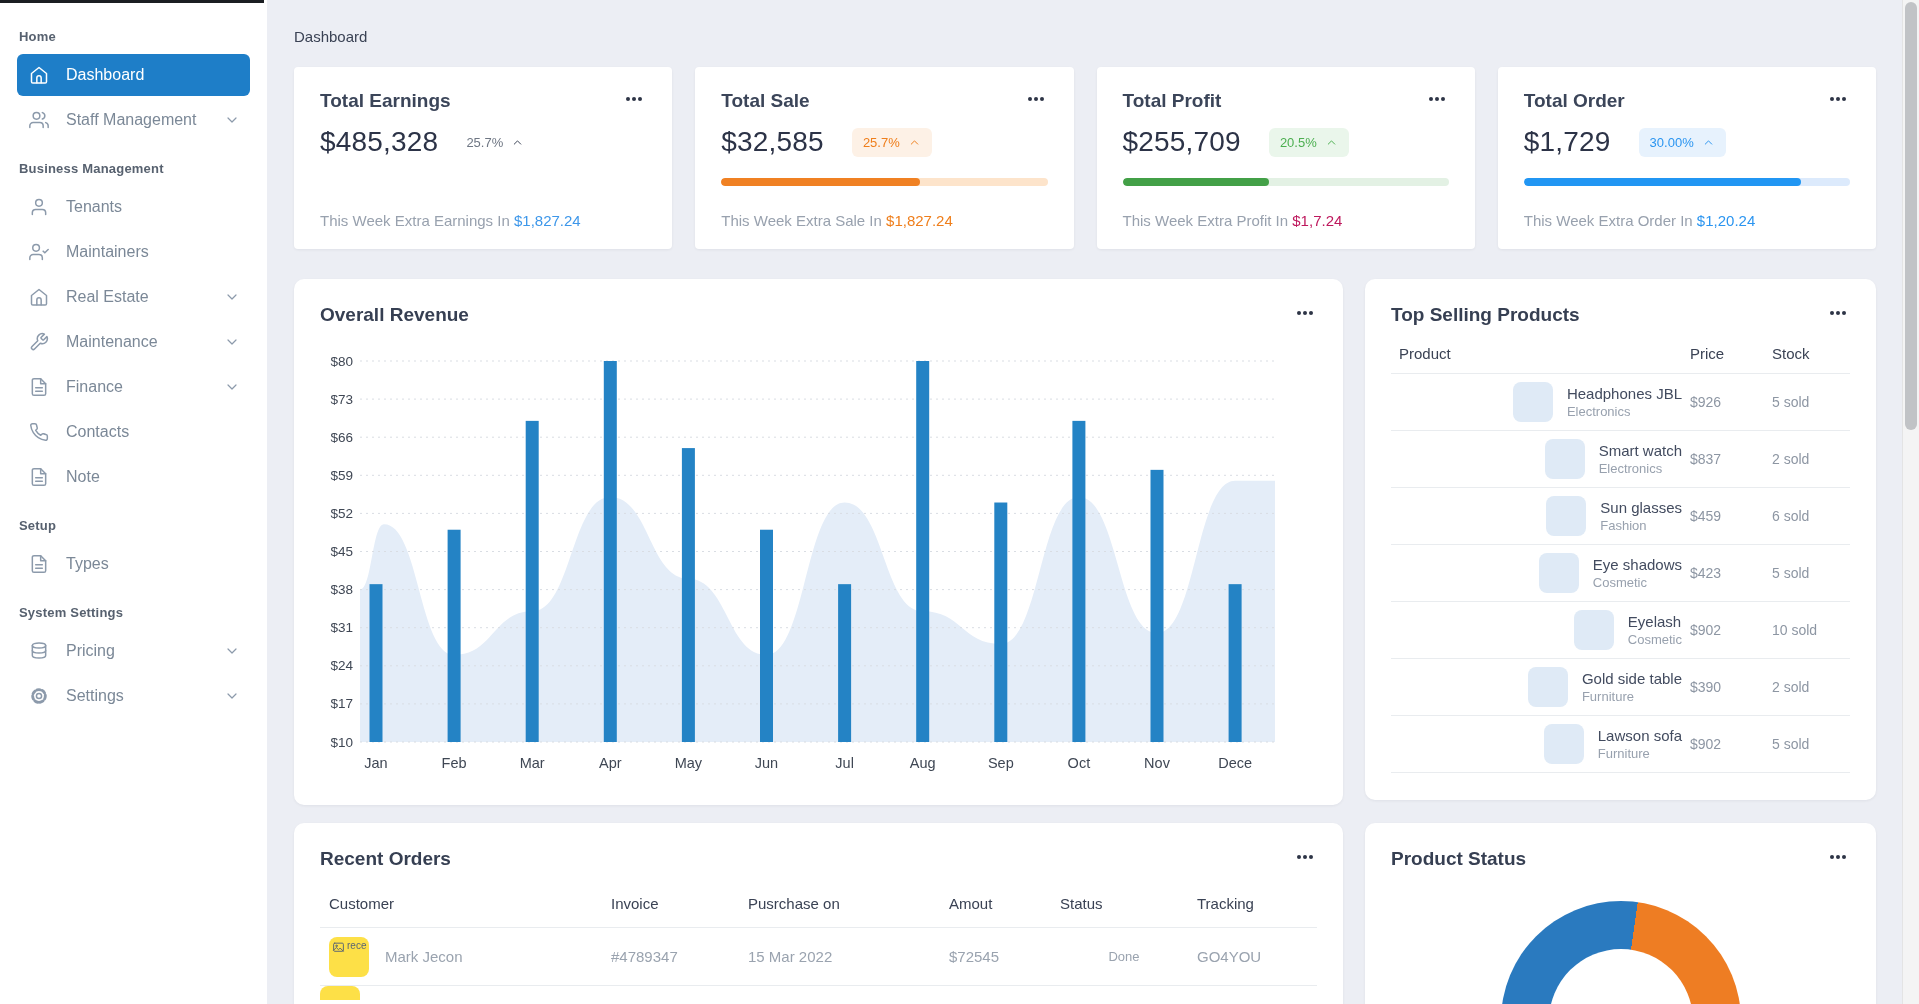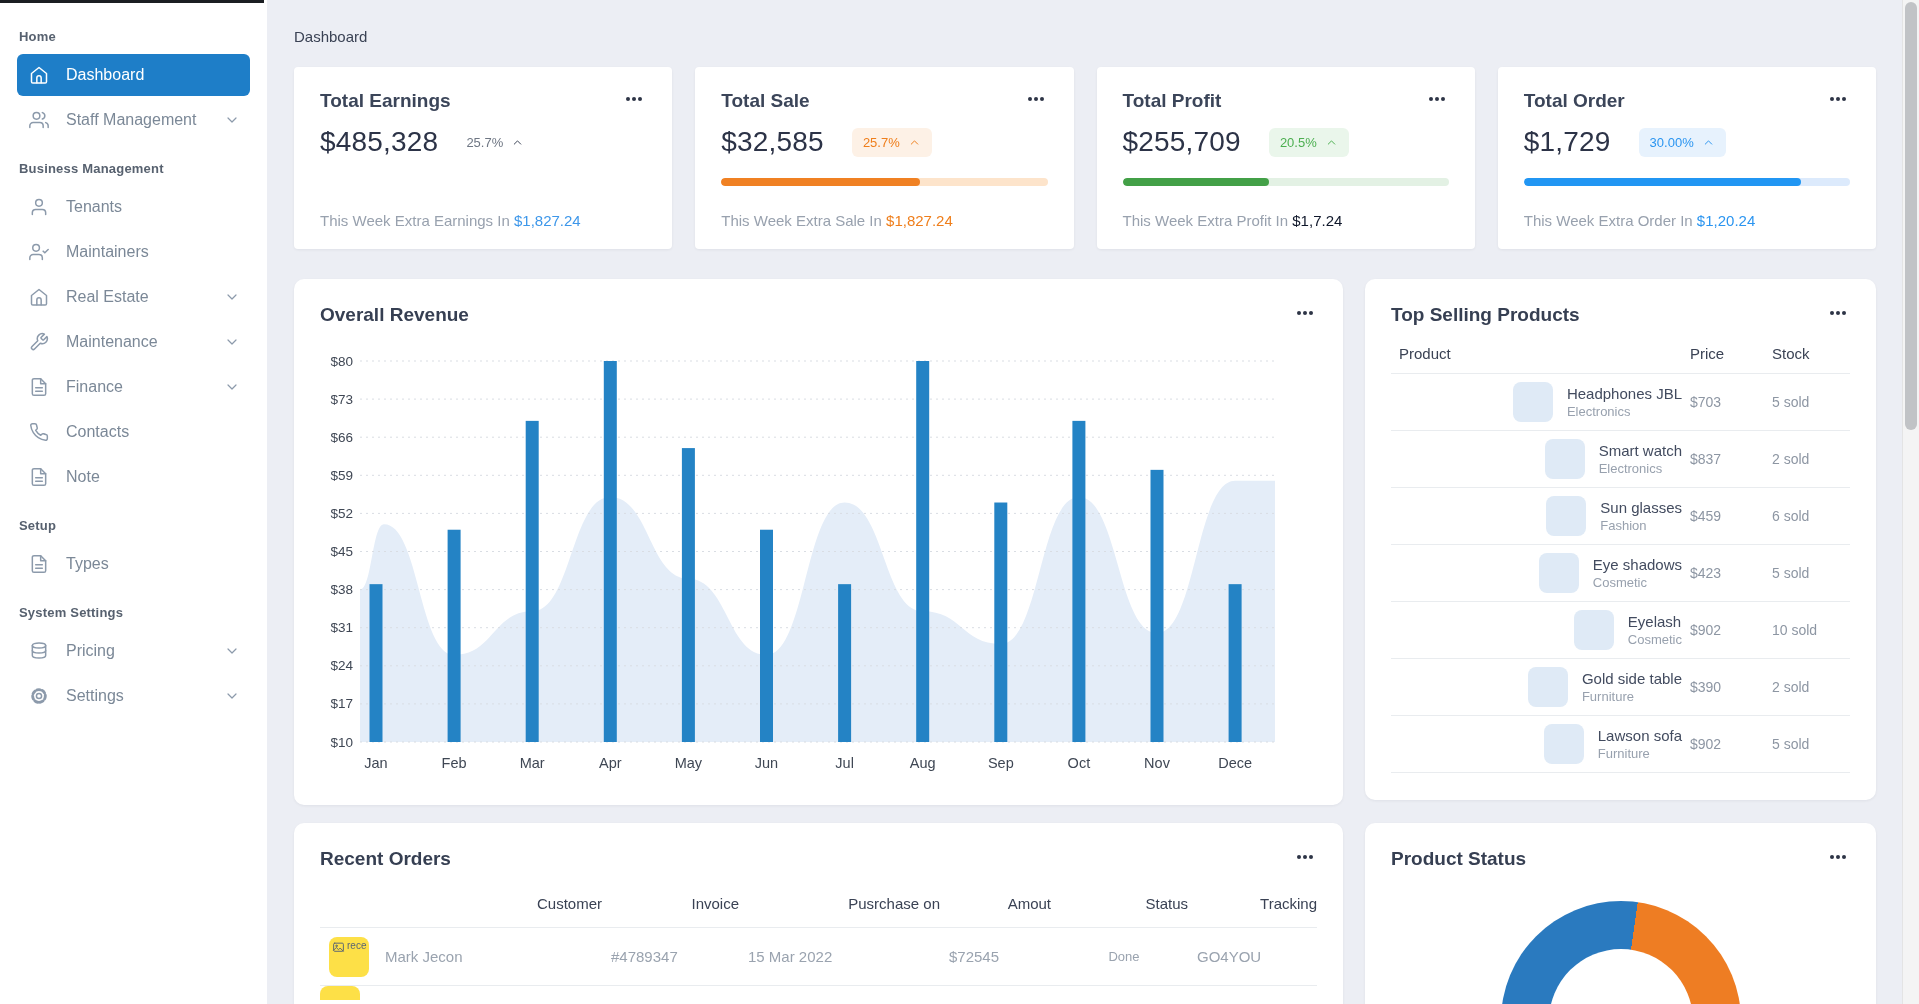--- a/index.html
+++ b/index.html
@@ -68,21 +68,21 @@
   .product-main { display:flex; align-items:center; gap:14px; padding-left:8px;justify-content:flex-end; }
   .thumb { width:40px; height:40px; border-radius:8px; background:#dfeaf6; flex:none; }
   .product-name { font-size:15px; color:#424b5f; line-height:1.25; }
   .product-cat  { font-size:13px; color:#98a1ae; }
   .muted-cell { font-size:14px; color:#8d96a3; padding-left:8px; }
 
   
   .orders-grid { display:grid; grid-template-columns:282px 137px 201px 111px 137px 1fr; align-items:center; }
   .orders-header { height:48px; margin-top:10px; border-bottom:1px solid #e9ecef;
                    font-size:15px; color:#3a4254; }
-  .orders-header > div { padding-left:9px;text-align:right; }
+  .orders-header > div { padding-left:9px; }
   .order-row { height:58px; border-bottom:1px solid #e9ecef; font-size:15px; color:#9aa3af; }
   .order-row > div { padding-left:9px; }
   .order-customer { display:flex; align-items:center; gap:16px; }
   .avatar { width:40px; height:40px; border-radius:8px; background:#fde047; overflow:hidden;
             display:flex; align-items:flex-start; gap:2px; padding:3px; flex:none; color:#5b6673; }
   .avatar svg { width:13px; height:13px; flex:none; }
   .avatar .alt { font-size:10px; }
   .order-status { text-align:center; font-size:13px; }
   .order-partial { height:14px; overflow:hidden; }
 
@@ -331,21 +331,21 @@
             <span style="color: rgb(76, 175, 80); display: inline-flex;">
               <svg xmlns="http://www.w3.org/2000/svg" viewBox="0 0 24 24" fill="none" stroke="currentColor" stroke-width="1.8" stroke-linecap="round" stroke-linejoin="round">
                 <polyline points="6 15 12 9 18 15"></polyline>
               </svg>
             </span>
           </span>
         </div>
         <div class="progress" style="background: rgb(227, 241, 228);">
           <i style="width: 45%; background: rgb(67, 160, 71);"></i>
         </div>
-        <div class="card-footer"><span>This Week Extra Profit In </span><span style="color: #0f172a;">$1,7.24</span></div>
+        <div class="card-footer"><span>This Week Extra Profit In </span><span style="color: #be185d;">$1,7.24</span></div>
       </section>
       <section class="card">
         <div class="card-head">
           <h3 class="card-title">Total Order</h3>
           <button class="dots-btn">
             <span><svg xmlns="http://www.w3.org/2000/svg" viewBox="0 0 24 20" fill="currentColor">
                 <circle cx="6" cy="10" r="2"></circle>
                 <circle cx="12" cy="10" r="2"></circle>
                 <circle cx="18" cy="10" r="2"></circle>
               </svg></span>
@@ -450,21 +450,21 @@
         </div>
       <div id="products-body">
           <div class="products-grid product-row">
             <div class="product-main">
               <div class="thumb"></div>
               <div>
                 <div class="product-name">Headphones JBL</div>
                 <div class="product-cat">Electronics</div>
               </div>
             </div>
-            <div class="muted-cell">$703</div>
+            <div class="muted-cell">$926</div>
             <div class="muted-cell">5 sold</div>
           </div>
           <div class="products-grid product-row">
             <div class="product-main">
               <div class="thumb"></div>
               <div>
                 <div class="product-name">Smart watch</div>
                 <div class="product-cat">Electronics</div>
               </div>
             </div>

